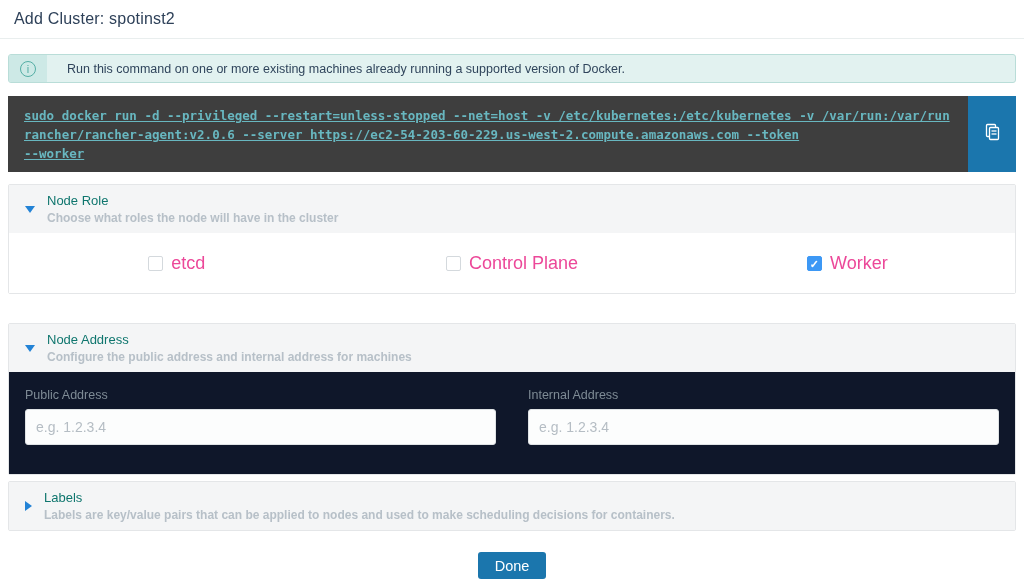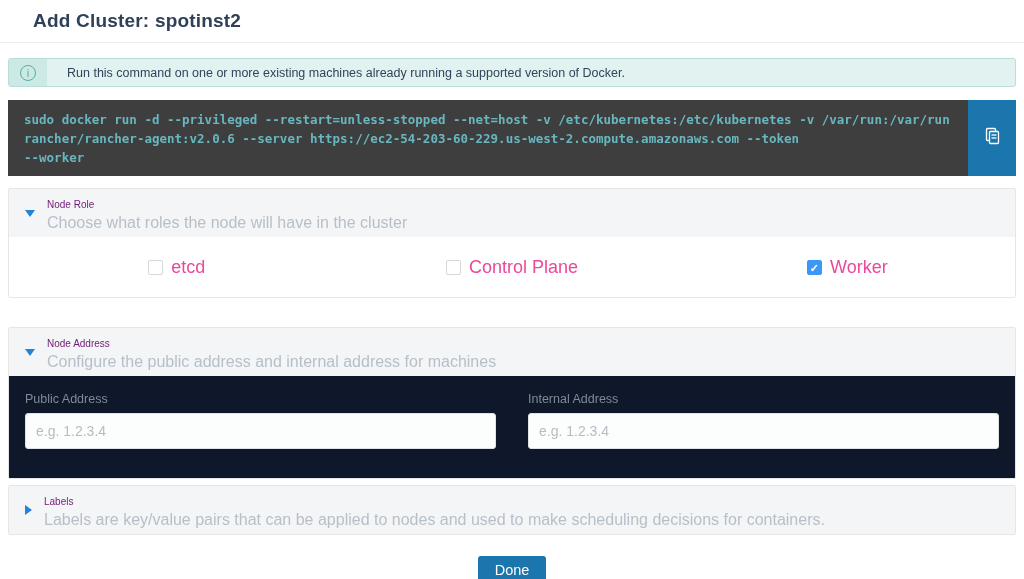--- a/index.html
+++ b/index.html
@@ -1,52 +1,52 @@
 <!DOCTYPE html>
 <html style="--accent-blue: #1b76ad; --checkbox-blue: #3d98f5; --toggle-blue: #2383d6; --code-bg: #3e3e3e; --code-text: #68b7c0; --banner-bg: #e2f2f0; --banner-icon-bg: #cde9e6;"><head>
 <meta charset="utf-8">
 <style>
   * { margin:0; padding:0; box-sizing:border-box; }
   html,body { width:1024px; height:579px; background:#fff; overflow:hidden;
     font-family:"Liberation Sans", sans-serif; color:#2e4159; }
 
   .page-header { padding:10px 0 10px 14px; border-bottom:1px solid #e9eeee; }
-  .page-title { font-size:19px; font-weight:700; color:#2e4159; letter-spacing:.2px;margin-left:19px; }
+  .page-title { font-size:16px; font-weight:400; color:#2e4159; letter-spacing:.2px; }
 
   .content { margin:0 8px; }
 
   
   .banner { margin-top:15px; display:flex; align-items:stretch;
     background:var(--banner-bg,#e2f2f0); border:1px solid #b9ddd8; border-radius:3px; height:29px; }
   .banner-icon-cell { width:38px; background:var(--banner-icon-bg,#cde9e6);
     display:flex; align-items:center; justify-content:center; border-radius:2px 0 0 2px; }
   .info-glyph { width:16px; height:16px; border:1px solid #54aea5; border-radius:50%;
     color:#54aea5; font-size:11px; line-height:14px; text-align:center; display:block; }
   .banner-text { flex:1; display:flex; align-items:center; padding-left:20px;
     font-size:12.5px; color:#30455c; }
 
   
   .code-wrap { margin-top:13px; display:flex; align-items:stretch; }
   .code-block { flex:1; background:var(--code-bg,#3e3e3e); padding:10px 16px 9px 16px; }
   .code-line { font-family:"DejaVu Sans Mono", monospace; font-size:12.5px; line-height:19px;
-    color:var(--code-text,#68b7c0); font-weight:bold; white-space:pre-wrap; word-break:break-all; }
+    color:var(--code-text,#68b7c0); font-weight:bold; white-space:pre-wrap; word-break:break-all;text-decoration:underline; }
   .copy-btn { width:48px; background:var(--accent-blue,#1b76ad); border:0; cursor:pointer;
     display:flex; align-items:center; justify-content:center; }
 
   
   .section { margin-top:12px; border:1px solid #e4e6e8; border-radius:2px; }
   .section-header { background:#f4f5f6; display:flex; align-items:center;
     padding:7px 12px 7px 16px; cursor:pointer; min-height:41px; }
   .tri { width:0; height:0; margin-right:12px; flex:none; }
   .tri-down { border-left:5.5px solid transparent; border-right:5.5px solid transparent;
     border-top:7px solid var(--toggle-blue,#2383d6); }
   .tri-right { border-top:5.5px solid transparent; border-bottom:5.5px solid transparent;
     border-left:7px solid var(--toggle-blue,#2383d6); }
-  .section-title { font-size:10px; color:#701a75; line-height:18px; }
-  .section-subtitle { font-size:16px; color:#b7c0c8; line-height:15px; margin-top:1px; }
+  .section-title { font-size:13px; color:#0f766e; line-height:18px; }
+  .section-subtitle { font-size:12px; color:#b7c0c8; line-height:15px; margin-top:1px;font-weight:bold; }
 
   
   .role-body { background:#fff; display:flex; height:60px; }
   .role-col { flex:1; display:flex; align-items:center; justify-content:center; cursor:pointer; }
   .checkbox { width:15px; height:15px; border:1px solid #d4d9dd; border-radius:2px;
     background:#fff; margin-right:8px; flex:none; }
   .checkbox.checked { background:var(--checkbox-blue,#3d98f5); border-color:var(--checkbox-blue,#3d98f5); }
   .checkbox.checked::after { content:"\2713"; display:block; color:#fff; font-size:11px;
     font-weight:bold; line-height:14px; text-align:center; }
   .role-label { font-size:18px; color:#ec4899; }

